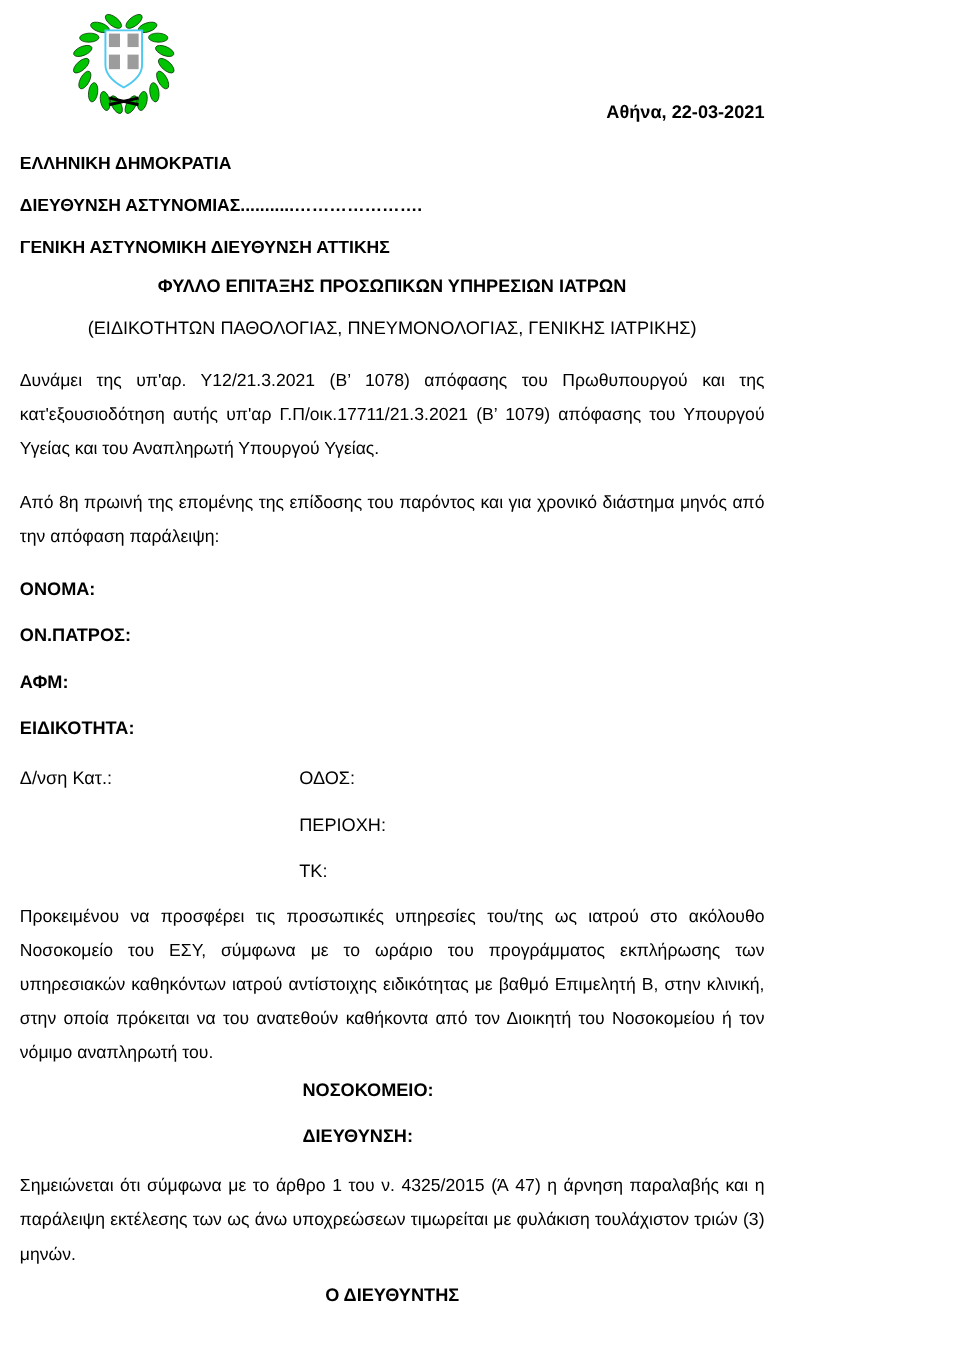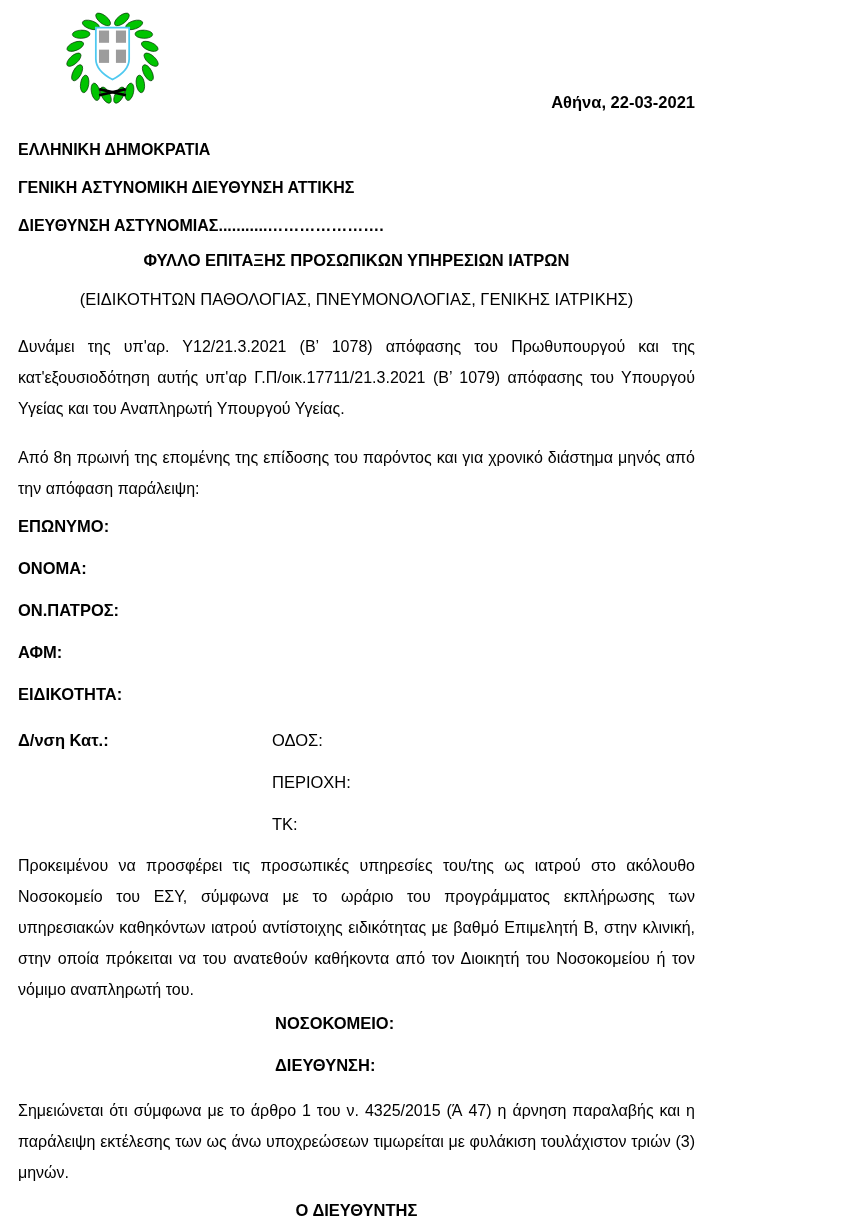--- a/index.html
+++ b/index.html
@@ -76,21 +76,21 @@
   .field-label { font-weight: 700; }
   .field-value { font-weight: 400; }
   .addr-block {
     display: flex;
     margin-top: 26px;
     font-size: 16.5px;
     line-height: 20px;
   }
   .addr-label {
     width: 254px;
-    font-weight: 700;
+    font-weight: 400;
     flex: 0 0 254px;
   }
   .addr-sub .sub-line { margin-bottom: 22px; font-weight: 400; }
   .addr-sub .sub-line:last-child { margin-bottom: 0; }
   .para.p3 { margin-top: 16px; }
   .hospital-row {
     margin-left: 257px;
     font-weight: 700;
     font-size: 16.5px;
     line-height: 20px;
@@ -152,35 +152,31 @@
         <rect x="53.5" y="23" width="10.3" height="12.5"></rect>
         <rect x="36.2" y="42.5" width="10.3" height="13.5"></rect>
         <rect x="53.5" y="42.5" width="10.3" height="13.5"></rect>
       </g>
     </svg>
   </div>
 
   <div class="date-line">Αθήνα, 22-03-2021</div>
 
   <div class="hline first">ΕΛΛΗΝΙΚΗ ΔΗΜΟΚΡΑΤΙΑ</div>
+  <div class="hline">ΔΙΕΥΘΥΝΣΗ ΑΣΤΥΝΟΜΙΑΣ...........………………….</div>
   <div class="hline">ΓΕΝΙΚΗ ΑΣΤΥΝΟΜΙΚΗ ΔΙΕΥΘΥΝΣΗ ΑΤΤΙΚΗΣ</div>
-  <div class="hline">ΔΙΕΥΘΥΝΣΗ ΑΣΤΥΝΟΜΙΑΣ...........………………….</div>
 
   <div class="doc-title">ΦΥΛΛΟ ΕΠΙΤΑΞΗΣ ΠΡΟΣΩΠΙΚΩΝ ΥΠΗΡΕΣΙΩΝ ΙΑΤΡΩΝ</div>
   <div class="doc-subtitle">(ΕΙΔΙΚΟΤΗΤΩΝ ΠΑΘΟΛΟΓΙΑΣ, ΠΝΕΥΜΟΝΟΛΟΓΙΑΣ, ΓΕΝΙΚΗΣ ΙΑΤΡΙΚΗΣ)</div>
 
   <div class="para p1">Δυνάμει της υπ'αρ. Υ12/21.3.2021 (Β’ 1078) απόφασης του Πρωθυπουργού και της κατ'εξουσιοδότηση αυτής υπ'αρ Γ.Π/οικ.17711/21.3.2021 (Β’ 1079) απόφασης του Υπουργού Υγείας και του Αναπληρωτή Υπουργού Υγείας.</div>
 
 
   <div class="para p2">Από 8η πρωινή της επομένης της επίδοσης του παρόντος και για χρονικό διάστημα μηνός από την απόφαση παράλειψη:</div>
 
-  <div class="field-row first">
-    <span class="field-label">ΕΠΩΝΥΜΟ:</span>
-    <span class="field-value"></span>
-  </div>
   <div class="field-row">
     <span class="field-label">ΟΝΟΜΑ:</span>
     <span class="field-value"></span>
   </div>
   <div class="field-row">
     <span class="field-label">ΟΝ.ΠΑΤΡΟΣ:</span>
     <span class="field-value"></span>
   </div>
   <div class="field-row">
     <span class="field-label">ΑΦΜ:</span>

